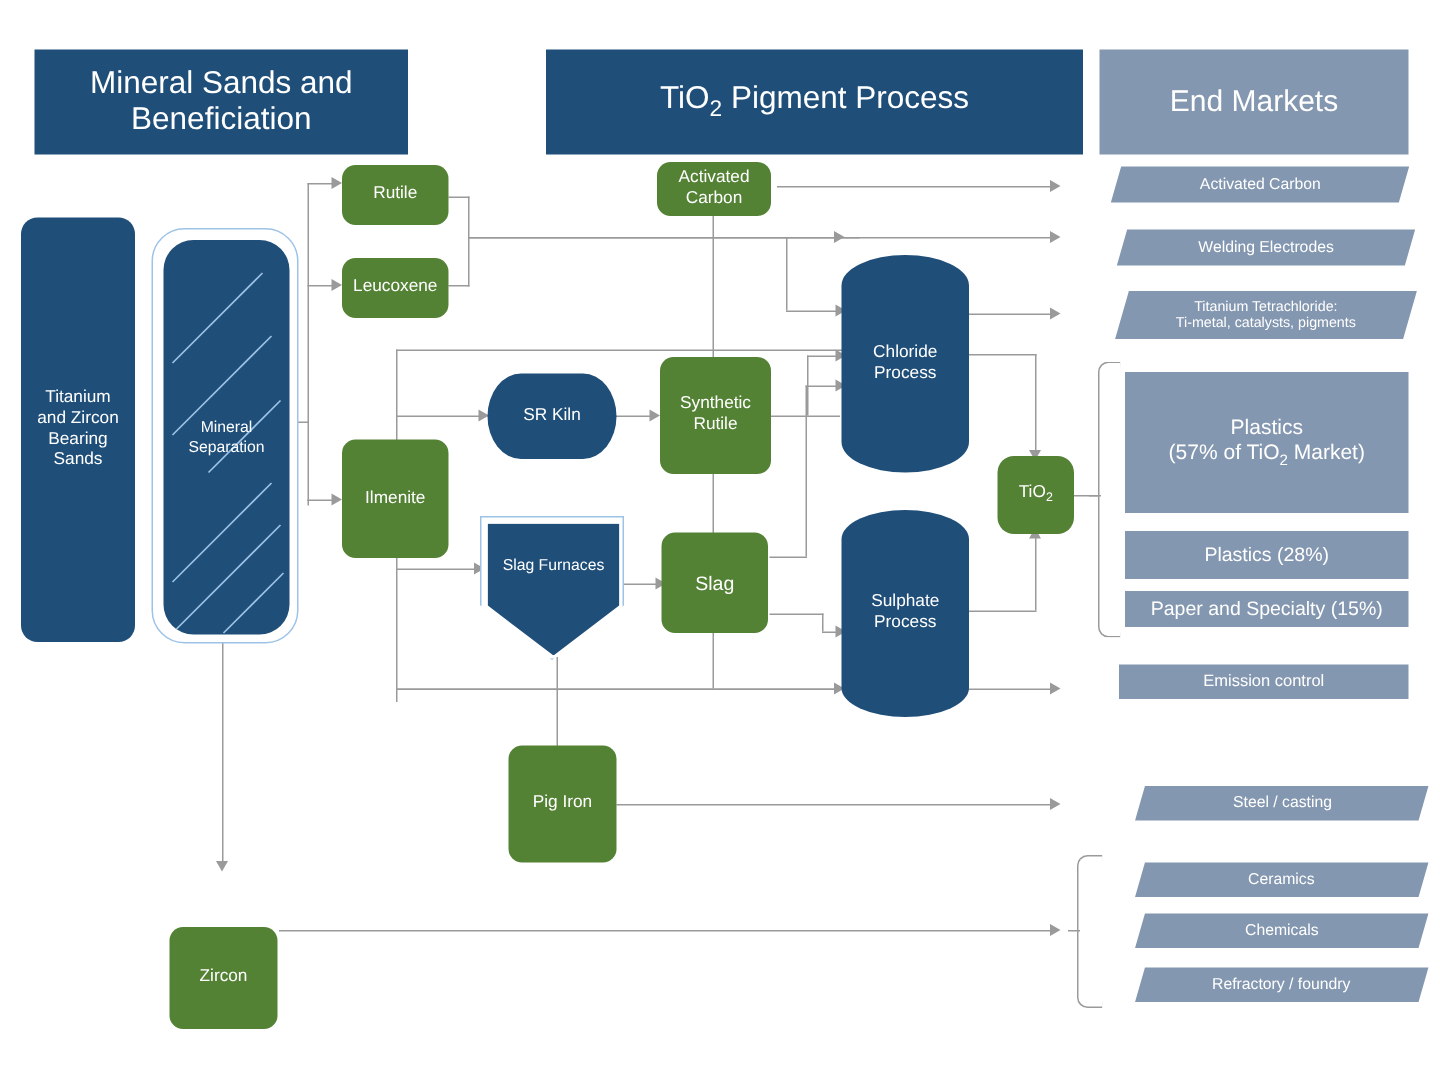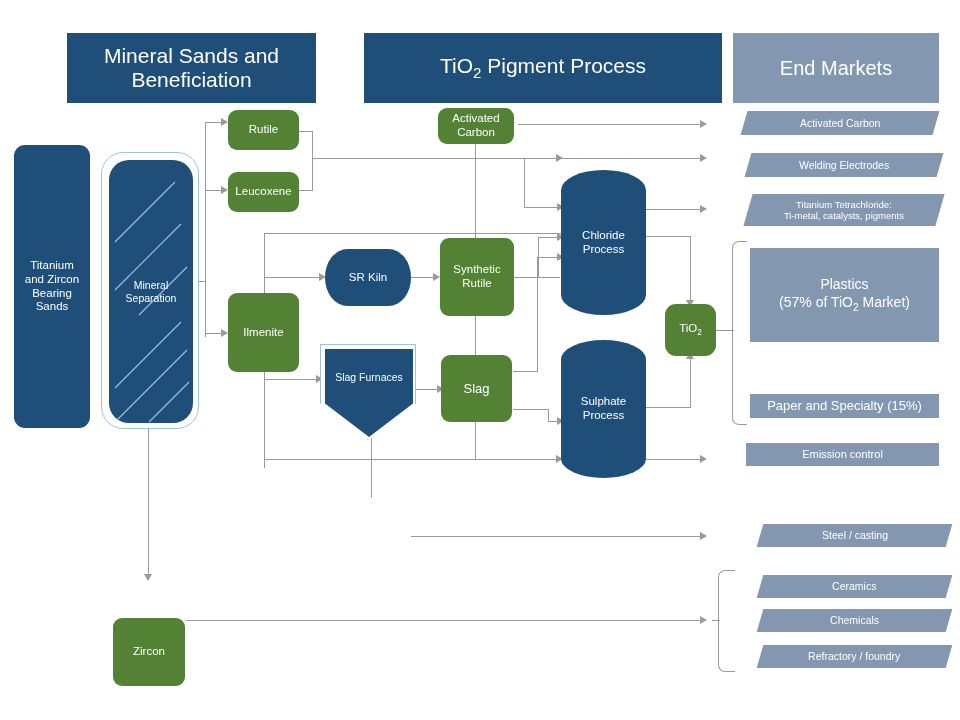--- a/index.html
+++ b/index.html
@@ -67,21 +67,21 @@
     border-radius:7px 0 0 7px;}
   .brk-stub{position:absolute;background:#9a9a9a;height:1.2px;}
 
   sub{font-size:.72em;}
 </style>
 </head>
 <body>
 
 <div id="canvas">
 
-  <div class="abs banner" style="left:23px;top:33px;width:249px;height:70px;font-size:21px;padding:0 0;margin-left:44px;">Mineral Sands and Beneficiation</div>
+  <div class="abs banner" style="left:23px;top:33px;width:249px;height:70px;font-size:21px;padding:0 0;">Mineral Sands and Beneficiation</div>
 
   <div class="abs banner" style="left:364px;top:33px;width:358px;height:70px;font-size:21px;">
     <span><span>TiO</span><sub>2</sub><span> Pigment Process</span></span>
   </div>
 
   <div class="abs banner grey" style="left:733px;top:33px;width:206px;height:70px;font-size:20px;">End Markets</div>
 
   <div class="ln vl" style="left:205px;top:122px;height:215px;"></div>
   <div class="ln hl" style="left:198px;top:281px;width:8px;"></div>
 
@@ -210,20 +210,21 @@
   <div class="abs node green" style="left:441px;top:355px;width:71px;height:67px;font-size:13px;">Slag</div>
 
   <div class="abs node barrel" style="left:561px;top:170px;width:85px;height:145px;font-size:11.5px;">Chloride Process</div>
 
   <div class="abs node barrel" style="left:561px;top:340px;width:85px;height:138px;font-size:11.5px;">Sulphate Process</div>
 
   <div class="abs node greenflat" style="left:665px;top:304px;width:51px;height:52px;font-size:11.5px;">
     <span><span>TiO</span><sub>2</sub></span>
   </div>
 
+  <div class="abs node green" style="left:339px;top:497px;width:72px;height:78px;font-size:11.5px;">Pig Iron</div>
 
   <div class="abs node green" style="left:113px;top:586px;width:72px;height:68px;font-size:11.5px;margin-top:32px;">Zircon</div>
 
   <div class="abs para" style="left:744px;top:111px;width:192px;height:24px;font-size:10.5px;">
     <span>Activated Carbon</span>
   </div>
 
   <div class="abs para" style="left:748px;top:153px;width:192px;height:24px;font-size:10.5px;">
     <span>Welding Electrodes</span>
   </div>
@@ -235,20 +236,21 @@
     </span>
   </div>
 
   <div class="abs rect" style="left:750px;top:248px;width:189px;height:94px;font-size:14px;">
     <span>
       <span>Plastics</span><br>
       <span>(57% of TiO</span><sub>2</sub><span> Market)</span>
     </span>
   </div>
 
+  <div class="abs rect" style="left:750px;top:354px;width:189px;height:32px;font-size:13px;">Plastics (28%)</div>
 
   <div class="abs rect" style="left:750px;top:394px;width:189px;height:24px;font-size:13px;">Paper and Specialty (15%)</div>
 
   <div class="abs rect" style="left:746px;top:443px;width:193px;height:23px;font-size:11px;">Emission control</div>
 
   <div class="abs para" style="left:760px;top:524px;width:189px;height:23px;font-size:10.5px;">
     <span>Steel / casting</span>
   </div>
 
   <div class="abs para" style="left:760px;top:575px;width:189px;height:23px;font-size:10.5px;">

